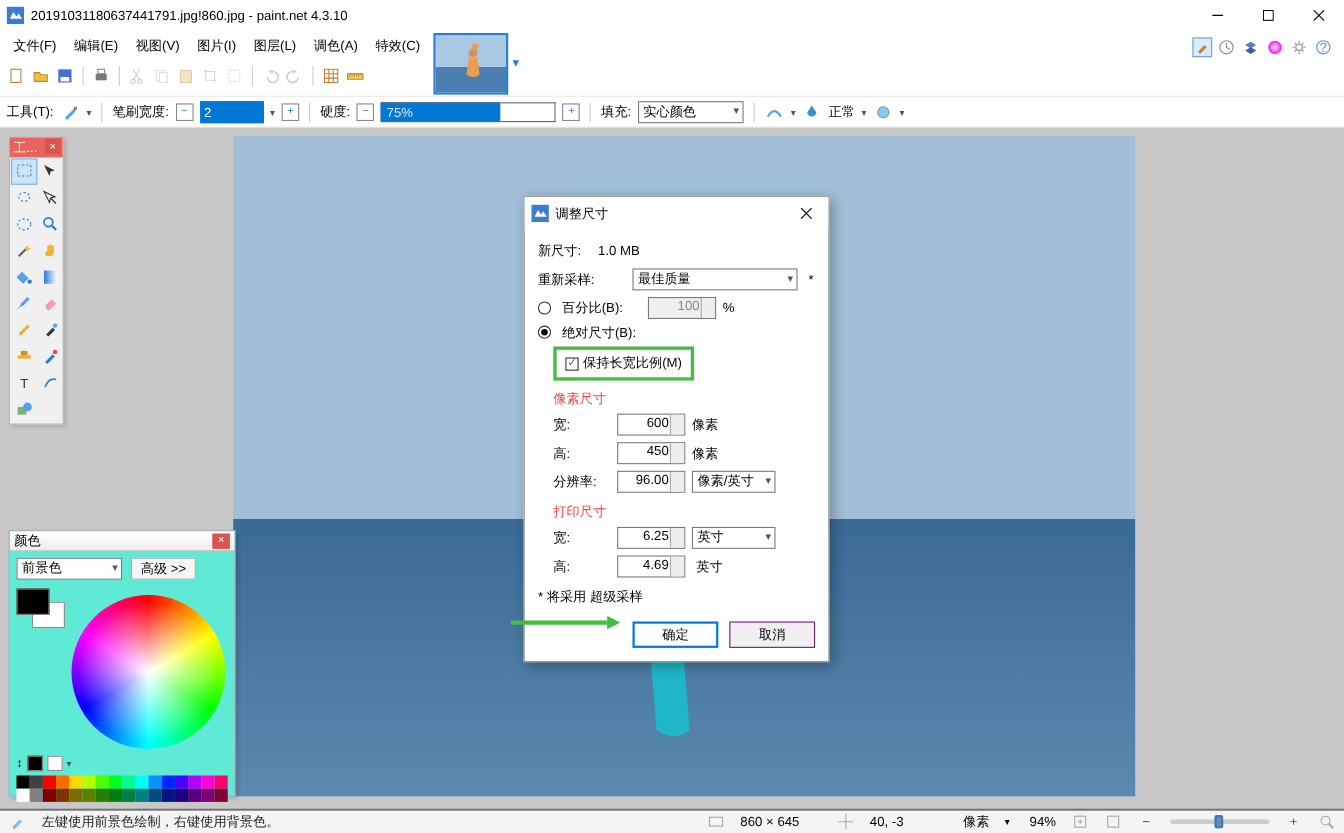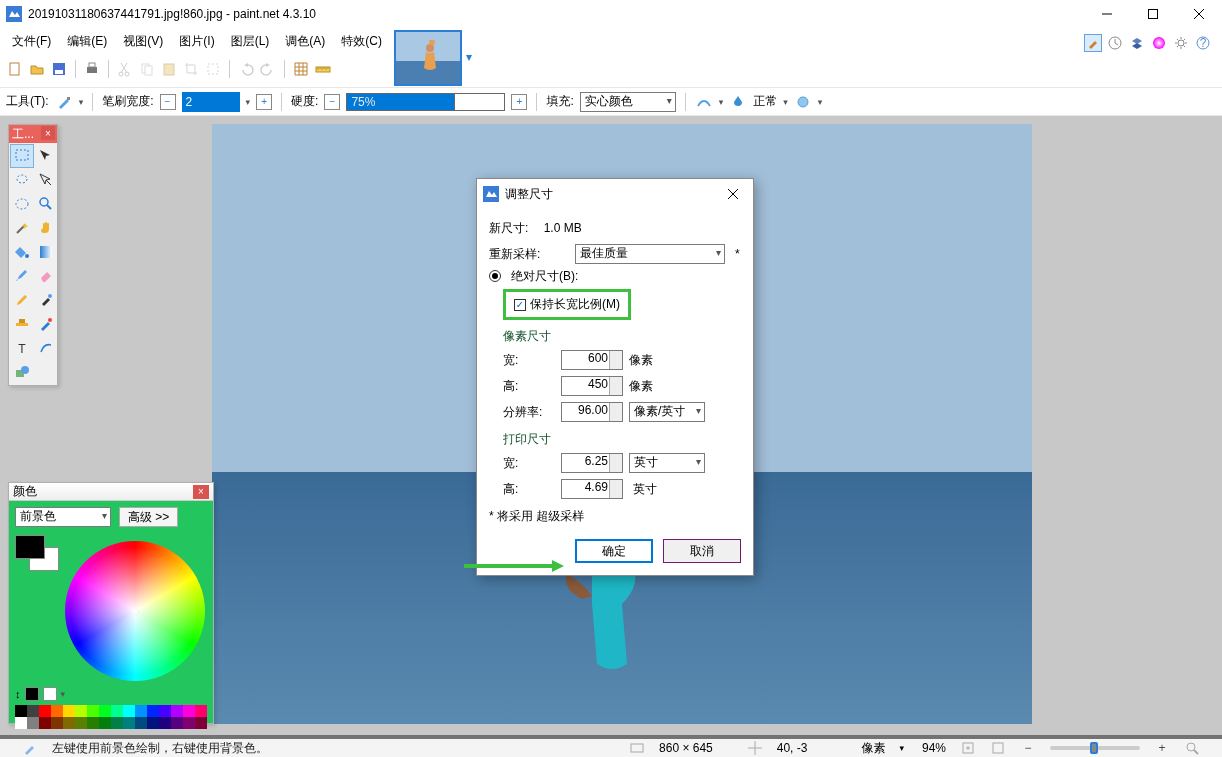--- a/index.html
+++ b/index.html
@@ -48,21 +48,21 @@
 
 
 .tools-win { position:absolute; left:8px; top:124px; width:50px; background:#f0f0f0; border:1px solid #b0b0b0; box-shadow: 2px 2px 4px rgba(0,0,0,0.15); }
 .tools-title { height:18px; background:#e9625b; color:#fff; font-size:11px; display:flex; align-items:center; padding:0 3px; position:relative;}
 .tools-close { position:absolute; right:2px; top:1px; width:14px; height:14px; background:#d9534f; color:#fff; font-size:10px; display:flex;align-items:center;justify-content:center;}
 .tools-grid { display:grid; grid-template-columns: 24px 24px; gap:0; padding:1px;}
 .tool-btn { width:24px; height:24px; display:flex; align-items:center; justify-content:center; }
 .tool-btn.active { background:#cce4f7; border:1px solid #7ab3e0; }
 
 
-.colors-win { position:absolute; left:8px; top:482px; width:206px; height:242px; background:#22c55e; border:1px solid #b0b0b0; box-shadow:2px 2px 4px rgba(0,0,0,0.15);}
+.colors-win { position:absolute; left:8px; top:482px; width:206px; height:242px; background:#5eead4; border:1px solid #b0b0b0; box-shadow:2px 2px 4px rgba(0,0,0,0.15);}
 .colors-title { height:18px; background:linear-gradient(#fff,#eee); border-bottom:1px solid #ccc; padding:0 4px; display:flex; align-items:center;}
 .colors-title .cx { margin-left:auto; width:16px; height:14px; background:#d9534f; color:#fff; display:flex;align-items:center;justify-content:center; font-size:10px;}
 .colors-body { padding:6px; }
 .colors-row1 { display:flex; gap:8px; align-items:center; margin-bottom:8px;}
 .fg-dd { width:96px; }
 .adv-btn { height:20px; padding:0 8px; border:1px solid #aaa; background:#f5f5f5;}
 .swatch-pair { position:relative; width:44px; height:36px; margin-bottom:4px;}
 .sw-fg { position:absolute; left:0; top:0; width:30px; height:24px; background:#000; border:1px solid #888;}
 .sw-bg { position:absolute; right:0; bottom:0; width:30px; height:24px; background:#fff; border:1px solid #888;}
 .wheel { width:140px; height:140px; border-radius:50%; margin: -34px 0 0 50px;
@@ -86,35 +86,35 @@
 .dlg-row { display:flex; align-items:center; height:26px; gap:6px;}
 .dlg-row .lab { width:60px; }
 .dlg-row .lab-indent { width:52px; margin-left:14px;}
 .num-input { width:62px; height:20px; border:1px solid #7a7a7a; text-align:right; padding-right:14px; position:relative;}
 .num-input::after { content:""; position:absolute; right:0; top:0; bottom:0; width:12px; border-left:1px solid #aaa;
   background: linear-gradient(#eee,#eee); }
 .num-input .spin { position:absolute; right:1px; width:10px; font-size:7px; line-height:7px; color:#555; text-align:center;}
 .num-input .spin.up { top:2px; }
 .num-input .spin.dn { bottom:2px; }
 .dlg-dd { width:76px; }
-.section-hdr { margin-top:4px; margin-bottom:2px; color:#14532d;}
+.section-hdr { margin-top:4px; margin-bottom:2px; color:#ef4444;}
 .radio { width:12px; height:12px; border:1px solid #333; border-radius:50%; display:inline-flex; align-items:center; justify-content:center; margin-right:4px;}
 .radio.checked::after { content:""; width:6px; height:6px; background:#000; border-radius:50%;}
 .cb { width:12px; height:12px; border:1px solid #333; display:inline-flex;align-items:center;justify-content:center; margin-right:4px;}
 .cb.checked::after { content:"✓"; font-size:10px; color:#0066cc; line-height:10px;}
 .highlight-box { border:3px solid #3fbf3f; padding:4px 8px; display:inline-flex; align-items:center; margin:4px 0 4px 14px;}
 .dlg-buttons { display:flex; gap:10px; justify-content:flex-end; margin-top:14px;}
 .dlg-btn { width:78px; height:24px; border:1px solid #701a75; background:#f0f0f0; display:flex;align-items:center;justify-content:center;}
 .dlg-btn.primary { border:2px solid #0078d7; background:#fff;}
 .arrow-annot { position:absolute; left:464px; top:558px; width:100px; height:16px; pointer-events:none;}
 .asterisk { color:#000; margin-left:4px;}
 .disabled-input { background:#f0f0f0; color:#888;}
 
 
-.statusbar { position:absolute; left:0; right:0; bottom:0; height:22px; background:#f4f4f4; border-top:4px solid #737373; display:flex; align-items:center; padding:0 22px; gap:14px;}
+.statusbar { position:absolute; left:0; right:0; bottom:0; height:22px; background:#f4f4f4; border-top:2px solid #737373; display:flex; align-items:center; padding:0 8px; gap:14px;}
 .statusbar .hint { color:#222; flex-shrink:0; }
 .statusbar .spacer { flex:1; }
 .st-ico { width:16px; height:16px; display:flex;align-items:center;justify-content:center; opacity:0.7;}
 .zoom-slider { width:90px; height:4px; background:#ccc; position:relative; border-radius:2px;}
 .zoom-slider .thumb { position:absolute; left:40px; top:-4px; width:8px; height:12px; background:#888; border-radius:2px;}
 </style>
 </head>
 <body>
 
 <div class="titlebar">
@@ -544,20 +544,26 @@
   <div class="dlg-body">
     <div class="dlg-row">
       <span>新尺寸:</span>&nbsp;
       <span>1.0 MB</span>
     </div>
     <div class="dlg-row">
       <span class="lab" style="width:80px;">重新采样:</span>
       <div class="dropdown" style="width:150px;"><span>最佳质量</span></div>
       <span class="asterisk">*</span>
     </div>
+    <div class="dlg-row">
+      <span class="radio"></span>
+      <span style="width:72px;">百分比(B):</span>
+      <div class="num-input disabled-input"><span>100</span><span class="spin up">▴</span><span class="spin dn">▾</span></div>
+      <span>%</span>
+    </div>
     <div class="dlg-row" style="height:18px;">
       <span class="radio checked"></span>
       <span>绝对尺寸(B):</span>
     </div>
     <div class="highlight-box">
       <span class="cb checked"></span>
       <span>保持长宽比例(M)</span>
     </div>
     <div class="section-hdr" style="margin-left:14px;">像素尺寸</div>
     <div class="dlg-row">

